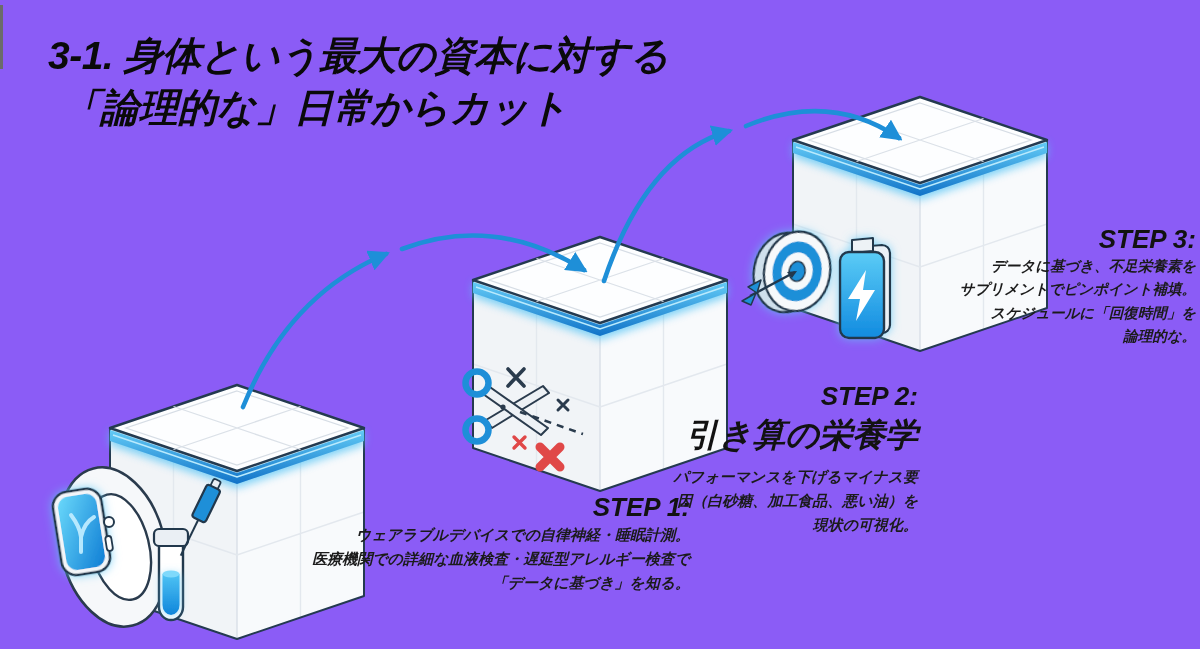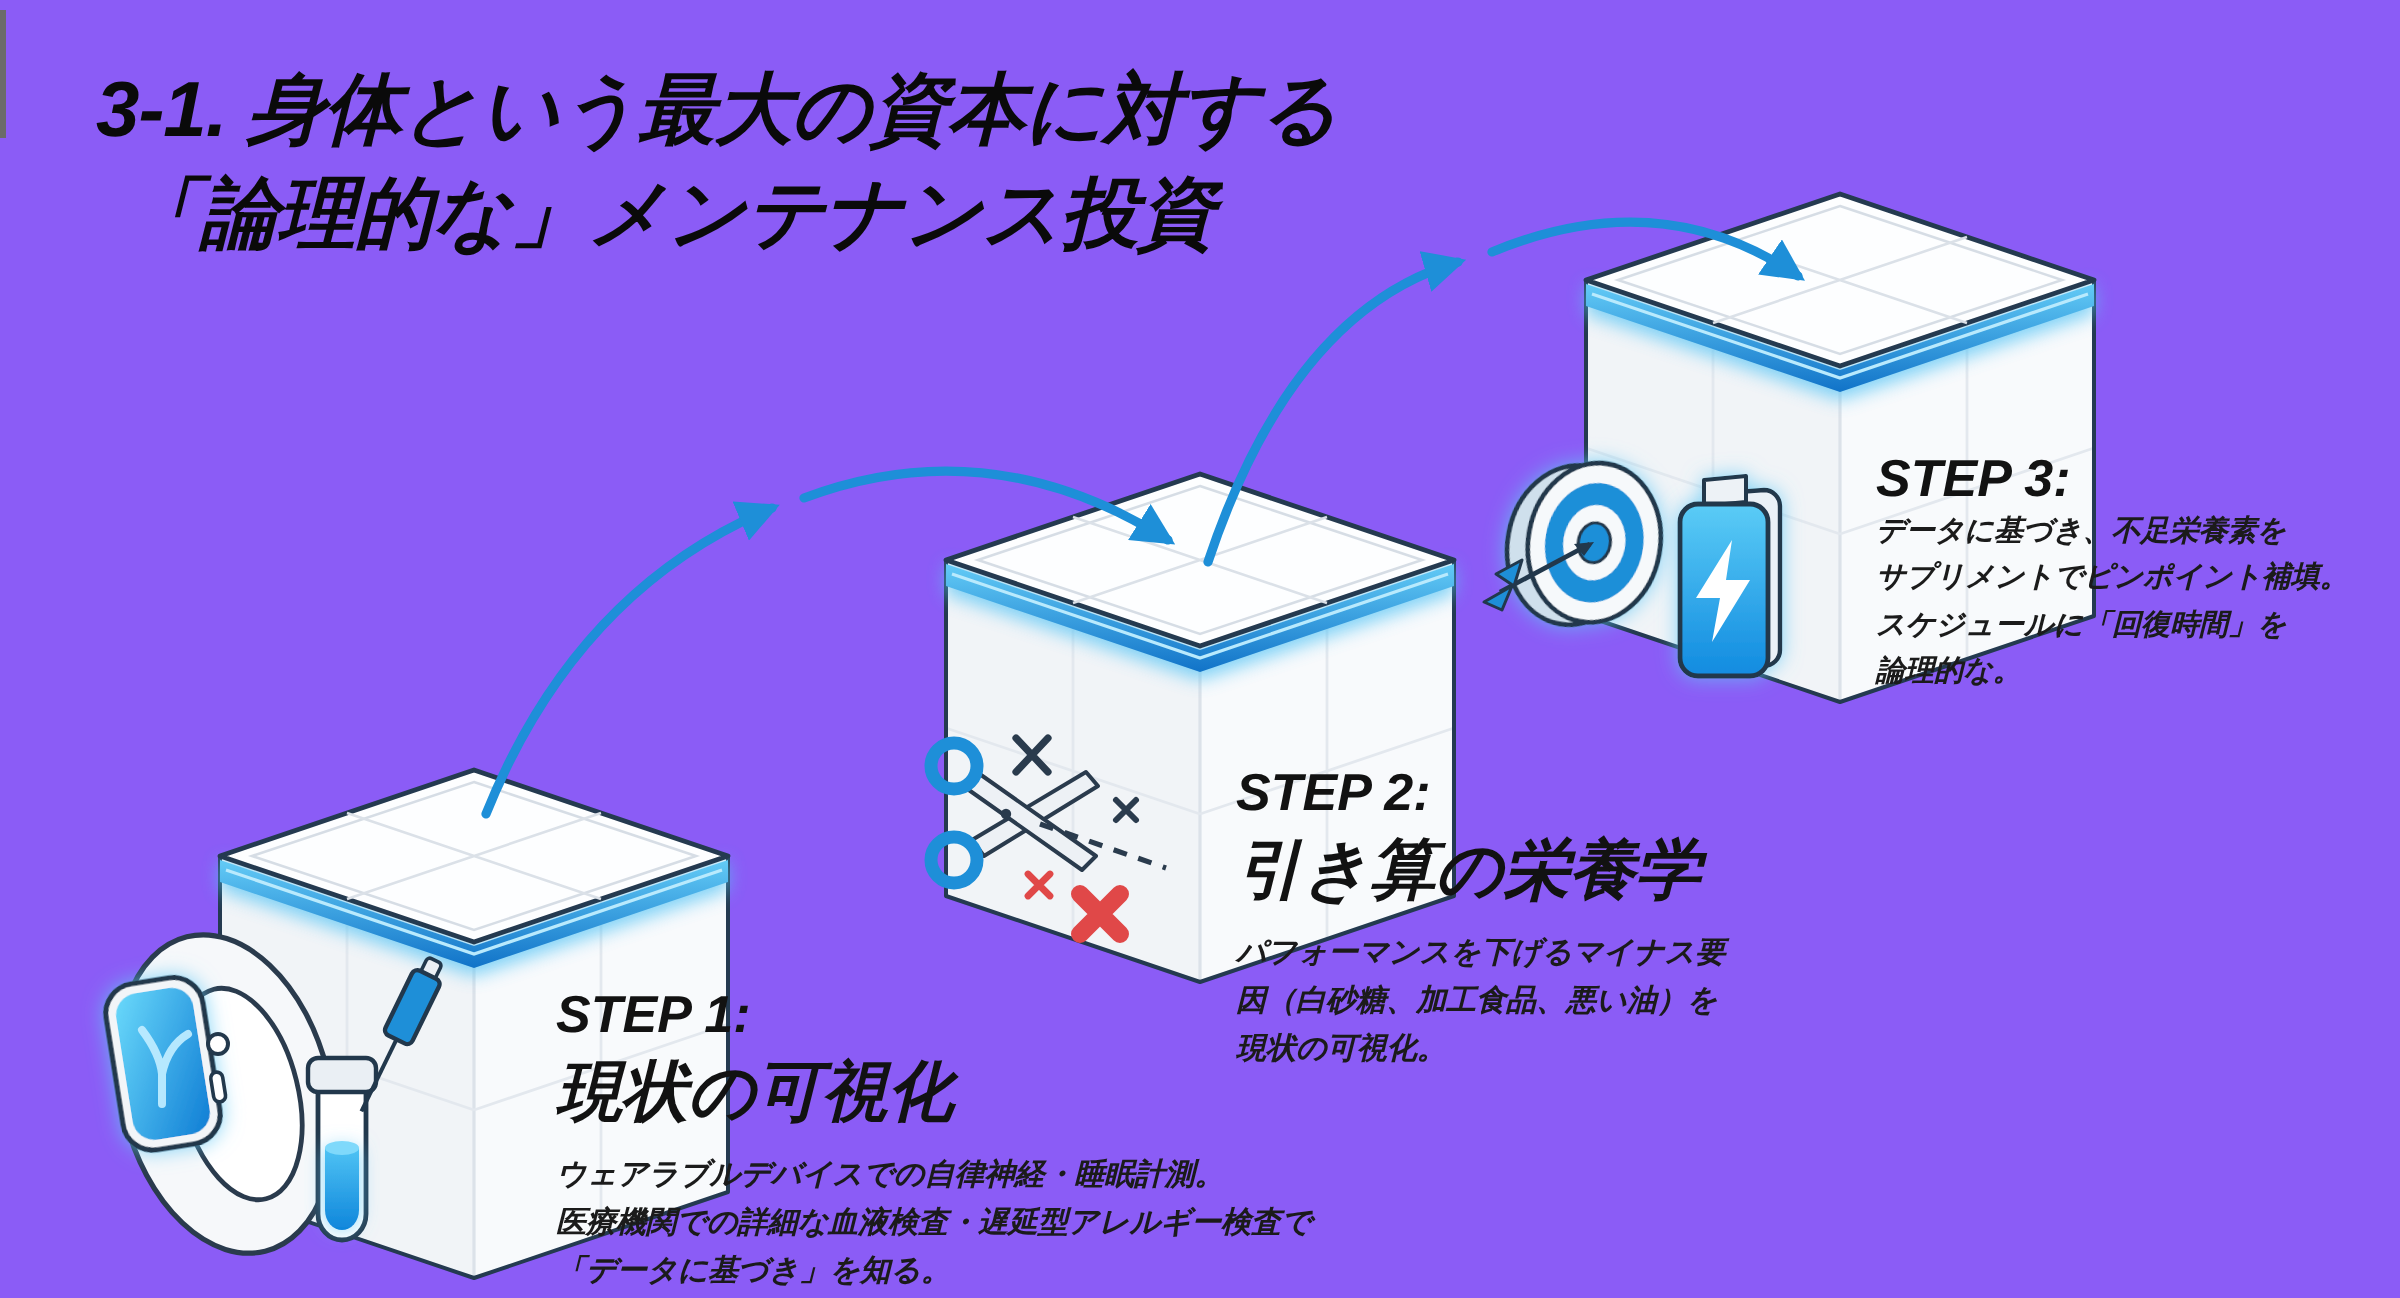--- a/index.html
+++ b/index.html
@@ -8,21 +8,21 @@
     font-family:"Liberation Sans",sans-serif;
     font-style:italic;
   }
   .scene{position:absolute;left:0;top:0;}
   .edge-strip{position:absolute;left:0;top:5px;width:3px;height:64px;background:#6b6b6b;}
   .title{
     position:absolute;left:48px;top:30px;color:#0A0A0A;
     font-weight:800;font-size:39px;line-height:1.33;letter-spacing:-0.5px;
   }
   .title-line.indent{padding-left:14px;}
-  .step{position:absolute;color:#121212;}
+  .step{position:absolute;color:#121212;text-align:right;}
   .step1{left:278px;top:492px;width:412px;}
   .step2{left:618px;top:381px;width:300px;}
   .step3{left:938px;top:224px;width:258px;}
   .step-label{font-size:26px;font-weight:800;line-height:1.2;}
   .step-heading{font-size:33px;font-weight:800;line-height:1.2;margin:3px 0 10px 0;}
   .step-body{
     font-size:15px;font-weight:600;line-height:1.6;margin:0;color:#1b1b1b;
     white-space:pre-line;
   }
   .step3 .step-body{font-size:14.5px;}
@@ -155,26 +155,25 @@
       <path d="M852 240 l 21 -2 l 0 13 l -21 2 Z" fill="#EDF2F6" stroke="#22384C" stroke-width="2" stroke-linejoin="round"></path>
       <rect x="840" y="252" width="44" height="86" rx="9" fill="url(#batt)" stroke="#22384C" stroke-width="2.4"></rect>
       <path d="M866 270 L848 299 L860 299 L856 321 L875 290 L863 290 Z" fill="#FFFFFF"></path>
     </g>
   </svg>
 
   <div class="edge-strip"></div>
 
   <header class="title">
     <div class="title-line">3-1. 身体という最大の資本に対する</div>
-    <div class="title-line indent">「論理的な」メンテナンス投資</div>
+    <div class="title-line indent">「論理的な」日常からカット</div>
   </header>
 
   <section class="step step1">
     <div class="step-label">STEP 1:</div>
-    <h2 class="step-heading">現状の可視化</h2>
     <p class="step-body">ウェアラブルデバイスでの自律神経・睡眠計測。
 医療機関での詳細な血液検査・遅延型アレルギー検査で
 「データに基づき」を知る。</p>
   </section>
 
   <section class="step step2">
     <div class="step-label">STEP 2:</div>
     <h2 class="step-heading">引き算の栄養学</h2>
     <p class="step-body">パフォーマンスを下げるマイナス要
 因（白砂糖、加工食品、悪い油）を

